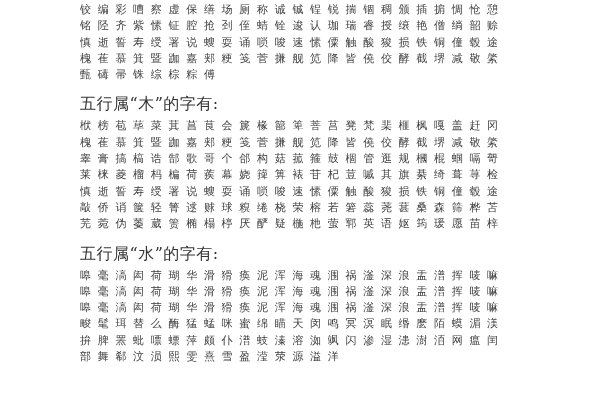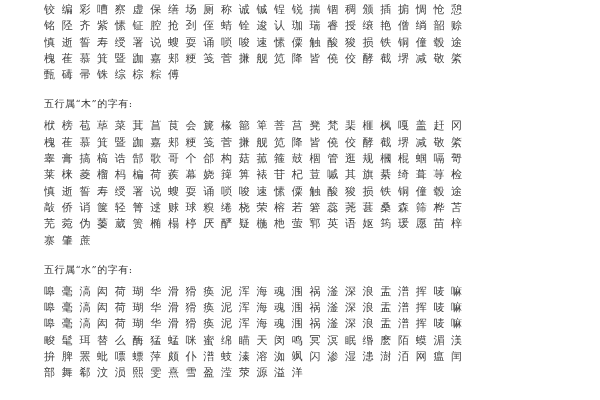--- a/index.html
+++ b/index.html
@@ -7,34 +7,34 @@
     padding: 0;
     background: #ffffff;
   }
   body {
     width: 600px;
     height: 400px;
     overflow: hidden;
     font-family: "DejaVu Serif", "Liberation Serif", serif;
   }
   .page {
-    padding: 2px 0 0 44px;
+    padding: 2px 0 0 80px;
     width: 440px;
   }
   .char-row {
     font-size: 11px;
     color: #3e3e3e;
     letter-spacing: 6.7px;
     line-height: 16.3px;
     height: 16.3px;
     white-space: nowrap;
     overflow: hidden;
   }
   .section-header {
-    font-size: 10px;
+    font-size: 16px;
     color: #353535;
     line-height: 16px;
     letter-spacing: 0.5px;
     margin: 13px 0 6px 0;
     white-space: nowrap;
   }
   .section {
     margin: 0;
   }
 </style>
@@ -52,21 +52,20 @@
     </section>
     <section class="section">
       <div class="section-header">五行属“木”的字有:</div>
       <div class="char-row">栿榜苞荜菜萁菖茛会篪椽篰箄菩莒凳梵棐榧枫嘎盖赶冈</div>
       <div class="char-row">槐萑慕箕暨跏嘉郏粳笺菅搛舰笕降皆僥佼酵截堺减敬綮</div>
       <div class="char-row">睾膏搞槁诰郜歌哥个郃构菇菰箍鼓棝管逛规槶棍蝈嗝哿</div>
       <div class="char-row">莱梾菱榴杩楄荷蒺幕娆篺箅裱苷杞荳嘁其旗綦绮葺荨检</div>
       <div class="char-row">慎逝誓寿绶署说螋耍诵唢唆速愫僳触酸狻损铁铜僮毂途</div>
       <div class="char-row">敲侨诮箧轻箐逑赇球糗绻桡荣榕若箬蕊荛葚桑森筛桦苫</div>
       <div class="char-row">芜菀伪萎葳箦椭榻楟厌酽疑椸杝萤郓英语妪筠瑗愿苗梓</div>
-      <div class="char-row">寨肇蔗</div>
     </section>
     <section class="section">
       <div class="section-header">五行属“水”的字有:</div>
       <div class="char-row">嗥毫滈闳荷瑚华滑猾痪泥浑海魂涠祸滏深浪盂潽挥唛嘛</div>
       <div class="char-row">嗥毫滈闳荷瑚华滑猾痪泥浑海魂涠祸滏深浪盂潽挥唛嘛</div>
       <div class="char-row">嗥毫滈闳荷瑚华滑猾痪泥浑海魂涠祸滏深浪盂潽挥唛嘛</div>
       <div class="char-row">畯髦珥替么酶猛蜢咪蜜绵瞄天闵鸣冥溟眠缗麽陌蟆湄渼</div>
       <div class="char-row">拚脾罴蚍嘌螵萍颇仆潽蚑溱溶洳飒闪渗湿漶澍洦网瘟闰</div>
       <div class="char-row">部舞郗汶涢熙雯熹雪盈滢荥源溢洋</div>
     </section>

